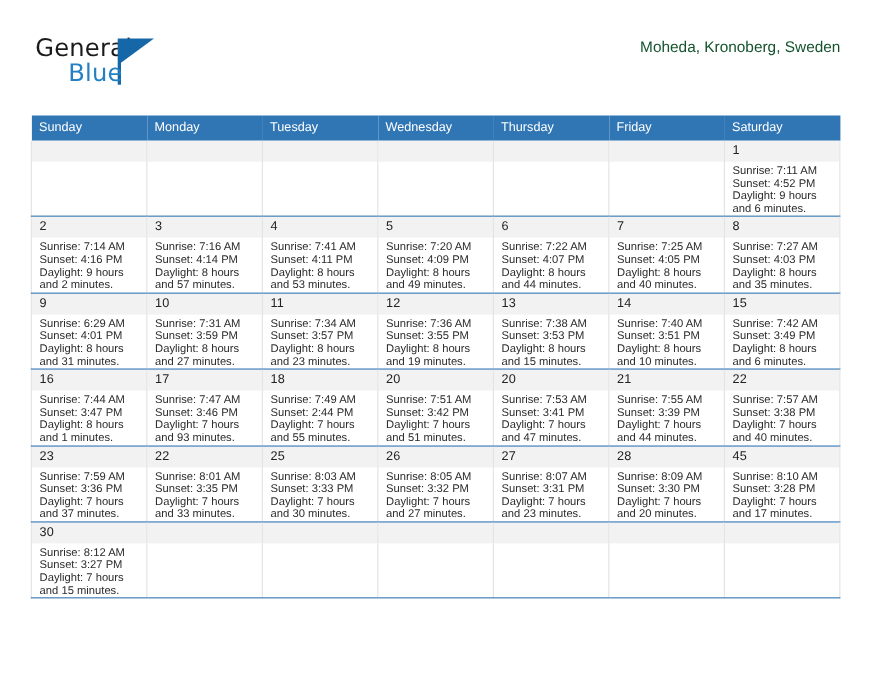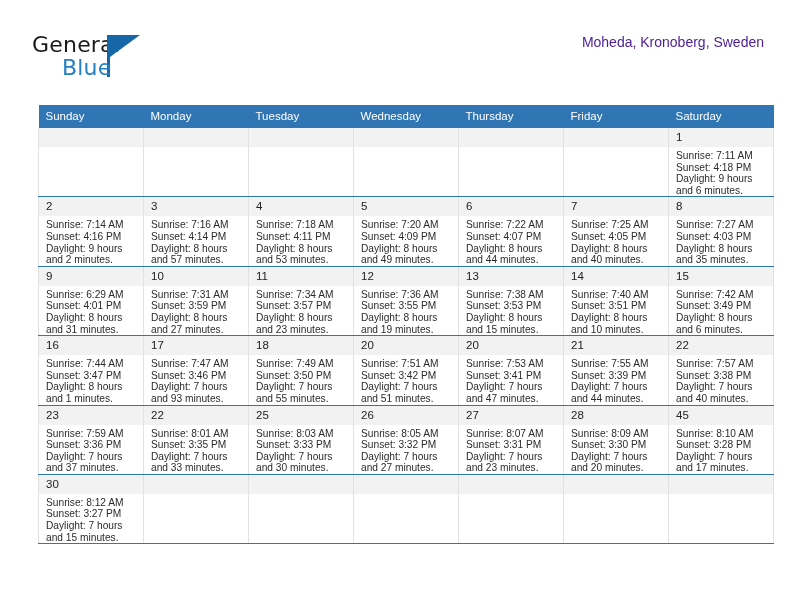--- a/index.html
+++ b/index.html
@@ -85,39 +85,38 @@
     font-size: 27px;
     font-weight: 400;
     color: #1a1a1a;
     line-height: 34px;
     white-space: nowrap;
     font-family: "Liberation Sans", sans-serif;
   }
   .cal-subtitle {
     font-size: 14px;
     font-weight: 400;
-    color: #4c1d95;
+    color: #14532d;
     line-height: 20px;
     margin-top: 4px;
     white-space: nowrap;
     font-family: "Liberation Sans", sans-serif;
   }
 
   
   .cal-wrap {
     position: absolute;
     left: 28px;
     top: 105px;
     width: 736px;
   }
   table.calendar {
     width: 736px;
     border-collapse: collapse;
     table-layout: fixed;
-    margin-left: 10px;
   }
   table.calendar th {
     background: #3075b4;
     color: #ffffff;
     font-size: 11.5px;
     font-weight: normal;
     text-align: left;
     padding: 4px 0 5px 7px;
     height: 14px;
     border: none;
@@ -213,21 +212,21 @@
             <td class="empty">
               <span class="daynum">&nbsp;</span>
             </td>
             <td class="empty">
               <span class="daynum">&nbsp;</span>
             </td>
             <td>
               <span class="daynum">1</span>
               <div class="details">
                 <div>Sunrise: 7:11 AM</div>
-                <div>Sunset: 4:18 PM</div>
+                <div>Sunset: 4:52 PM</div>
                 <div>Daylight: 9 hours</div>
                 <div>and 6 minutes.</div>
               </div>
             </td>
           </tr>
           <tr>
             <td>
               <span class="daynum">2</span>
               <div class="details">
                 <div>Sunrise: 7:14 AM</div>
@@ -241,21 +240,21 @@
               <div class="details">
                 <div>Sunrise: 7:16 AM</div>
                 <div>Sunset: 4:14 PM</div>
                 <div>Daylight: 8 hours</div>
                 <div>and 57 minutes.</div>
               </div>
             </td>
             <td>
               <span class="daynum">4</span>
               <div class="details">
-                <div>Sunrise: 7:18 AM</div>
+                <div>Sunrise: 7:41 AM</div>
                 <div>Sunset: 4:11 PM</div>
                 <div>Daylight: 8 hours</div>
                 <div>and 53 minutes.</div>
               </div>
             </td>
             <td>
               <span class="daynum">5</span>
               <div class="details">
                 <div>Sunrise: 7:20 AM</div>
                 <div>Sunset: 4:09 PM</div>
@@ -372,21 +371,21 @@
                 <div>Sunrise: 7:47 AM</div>
                 <div>Sunset: 3:46 PM</div>
                 <div>Daylight: 7 hours</div>
                 <div>and 93 minutes.</div>
               </div>
             </td>
             <td>
               <span class="daynum">18</span>
               <div class="details">
                 <div>Sunrise: 7:49 AM</div>
-                <div>Sunset: 3:50 PM</div>
+                <div>Sunset: 2:44 PM</div>
                 <div>Daylight: 7 hours</div>
                 <div>and 55 minutes.</div>
               </div>
             </td>
             <td>
               <span class="daynum">20</span>
               <div class="details">
                 <div>Sunrise: 7:51 AM</div>
                 <div>Sunset: 3:42 PM</div>
                 <div>Daylight: 7 hours</div>

